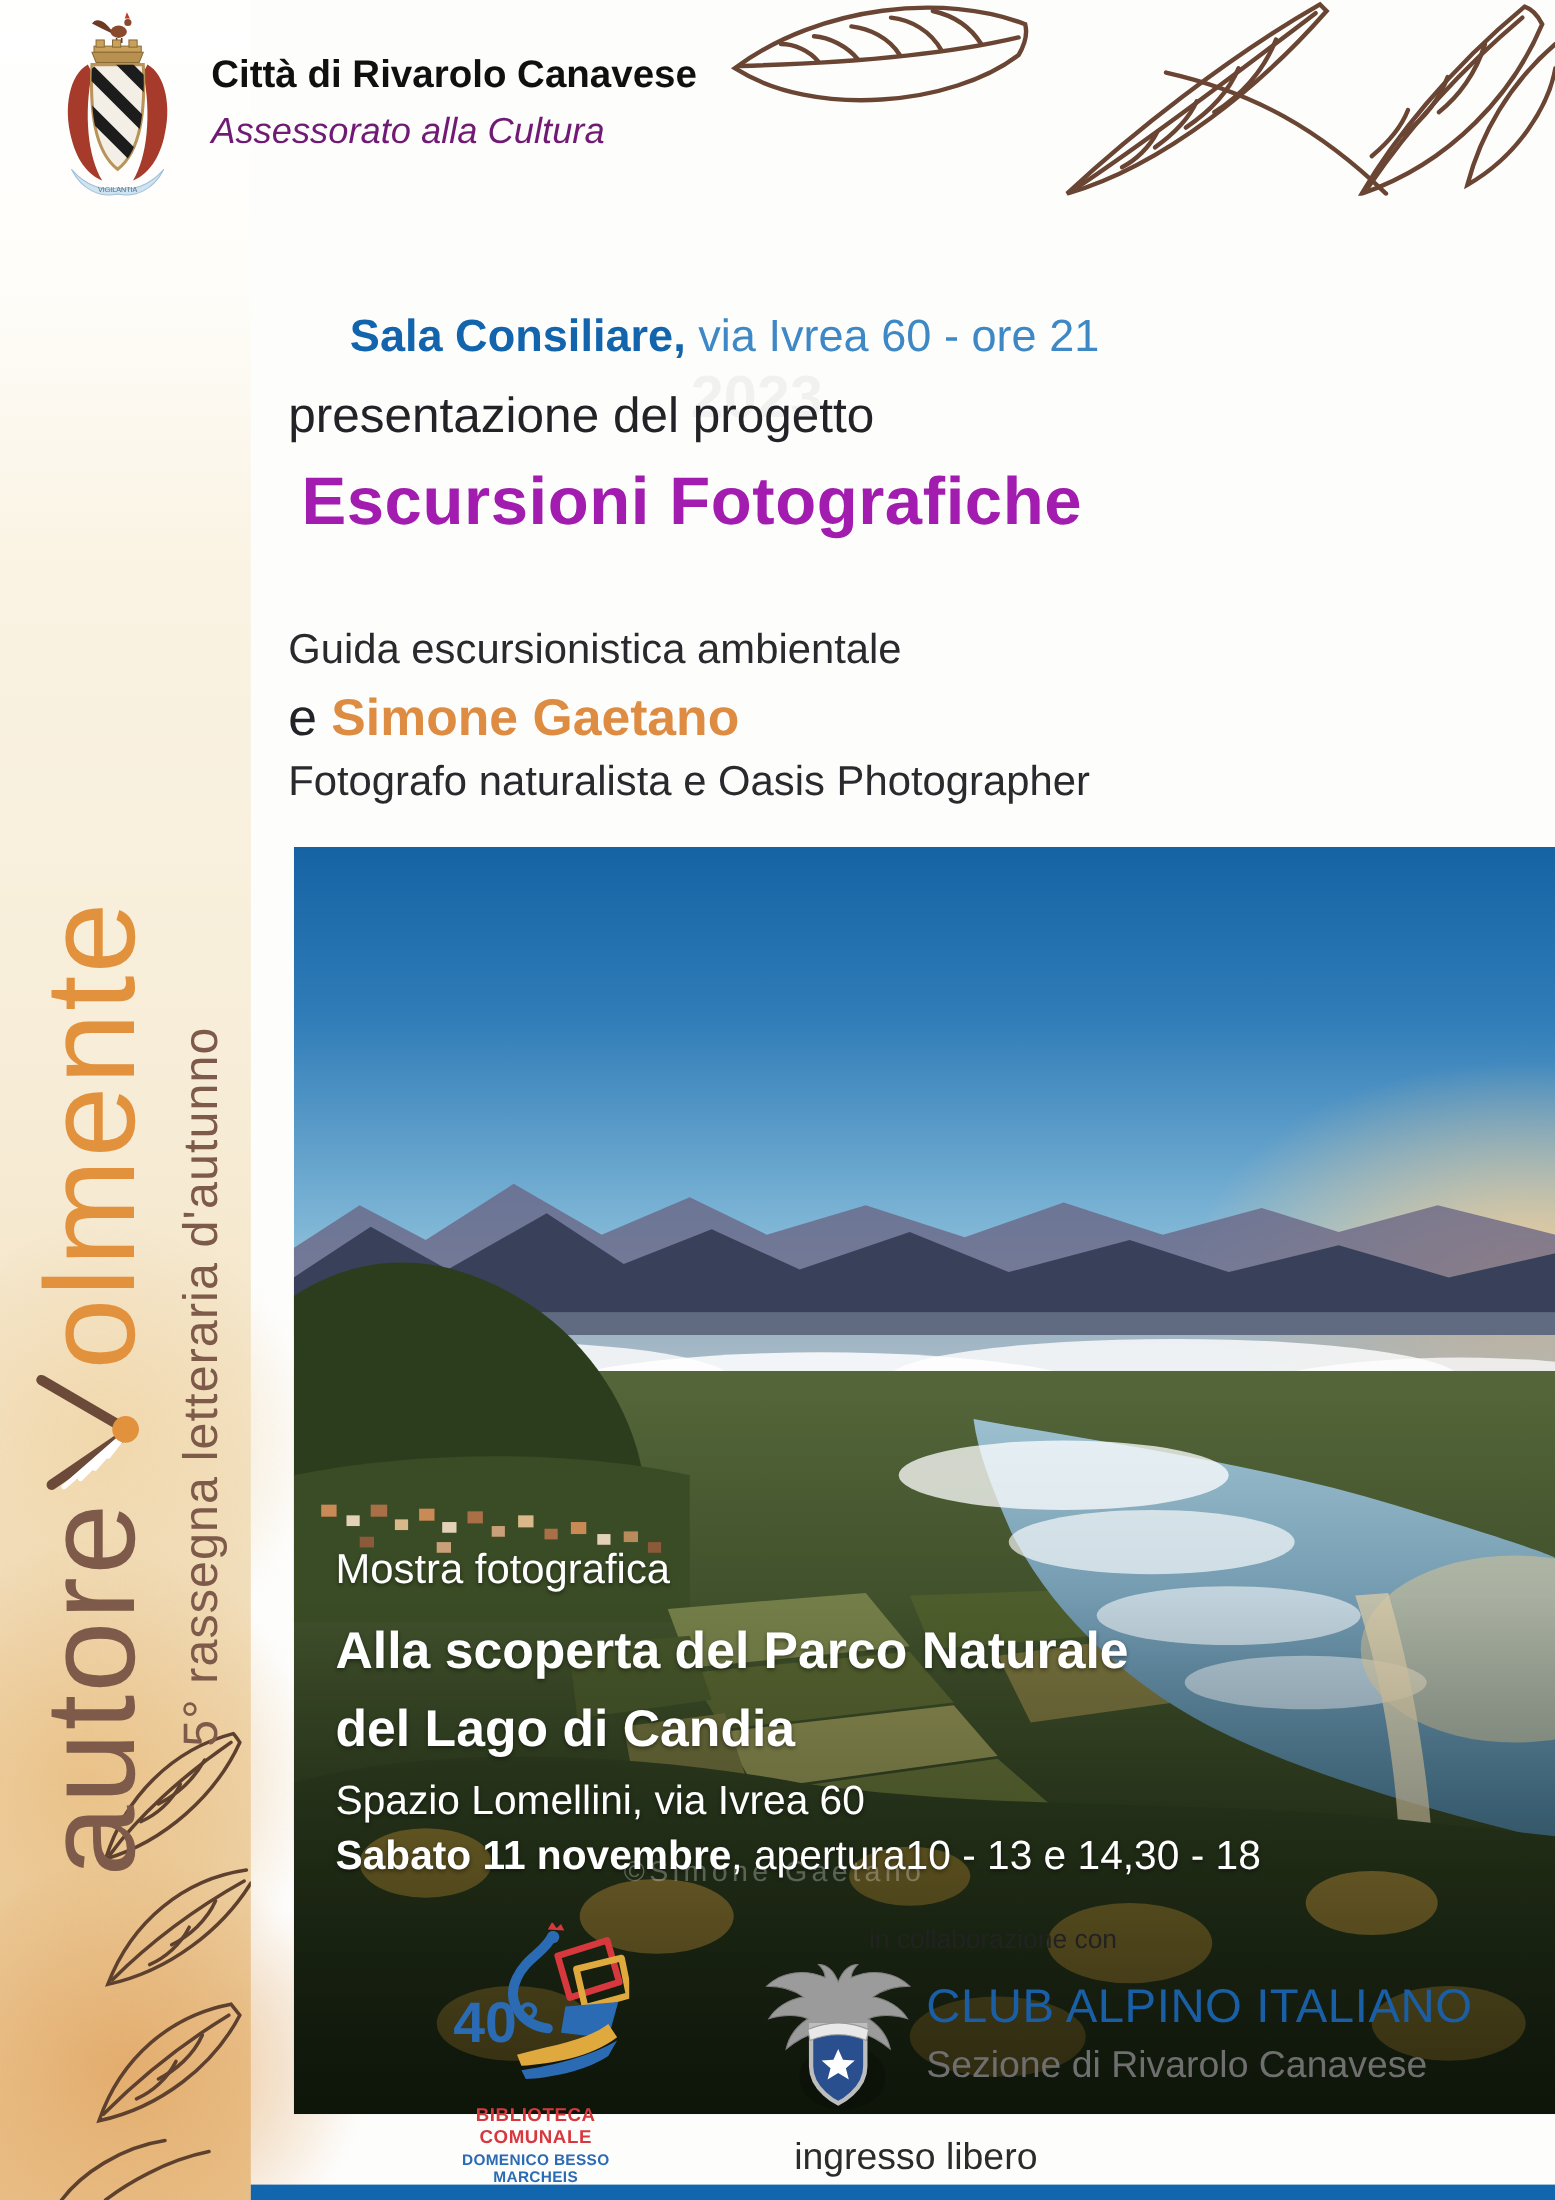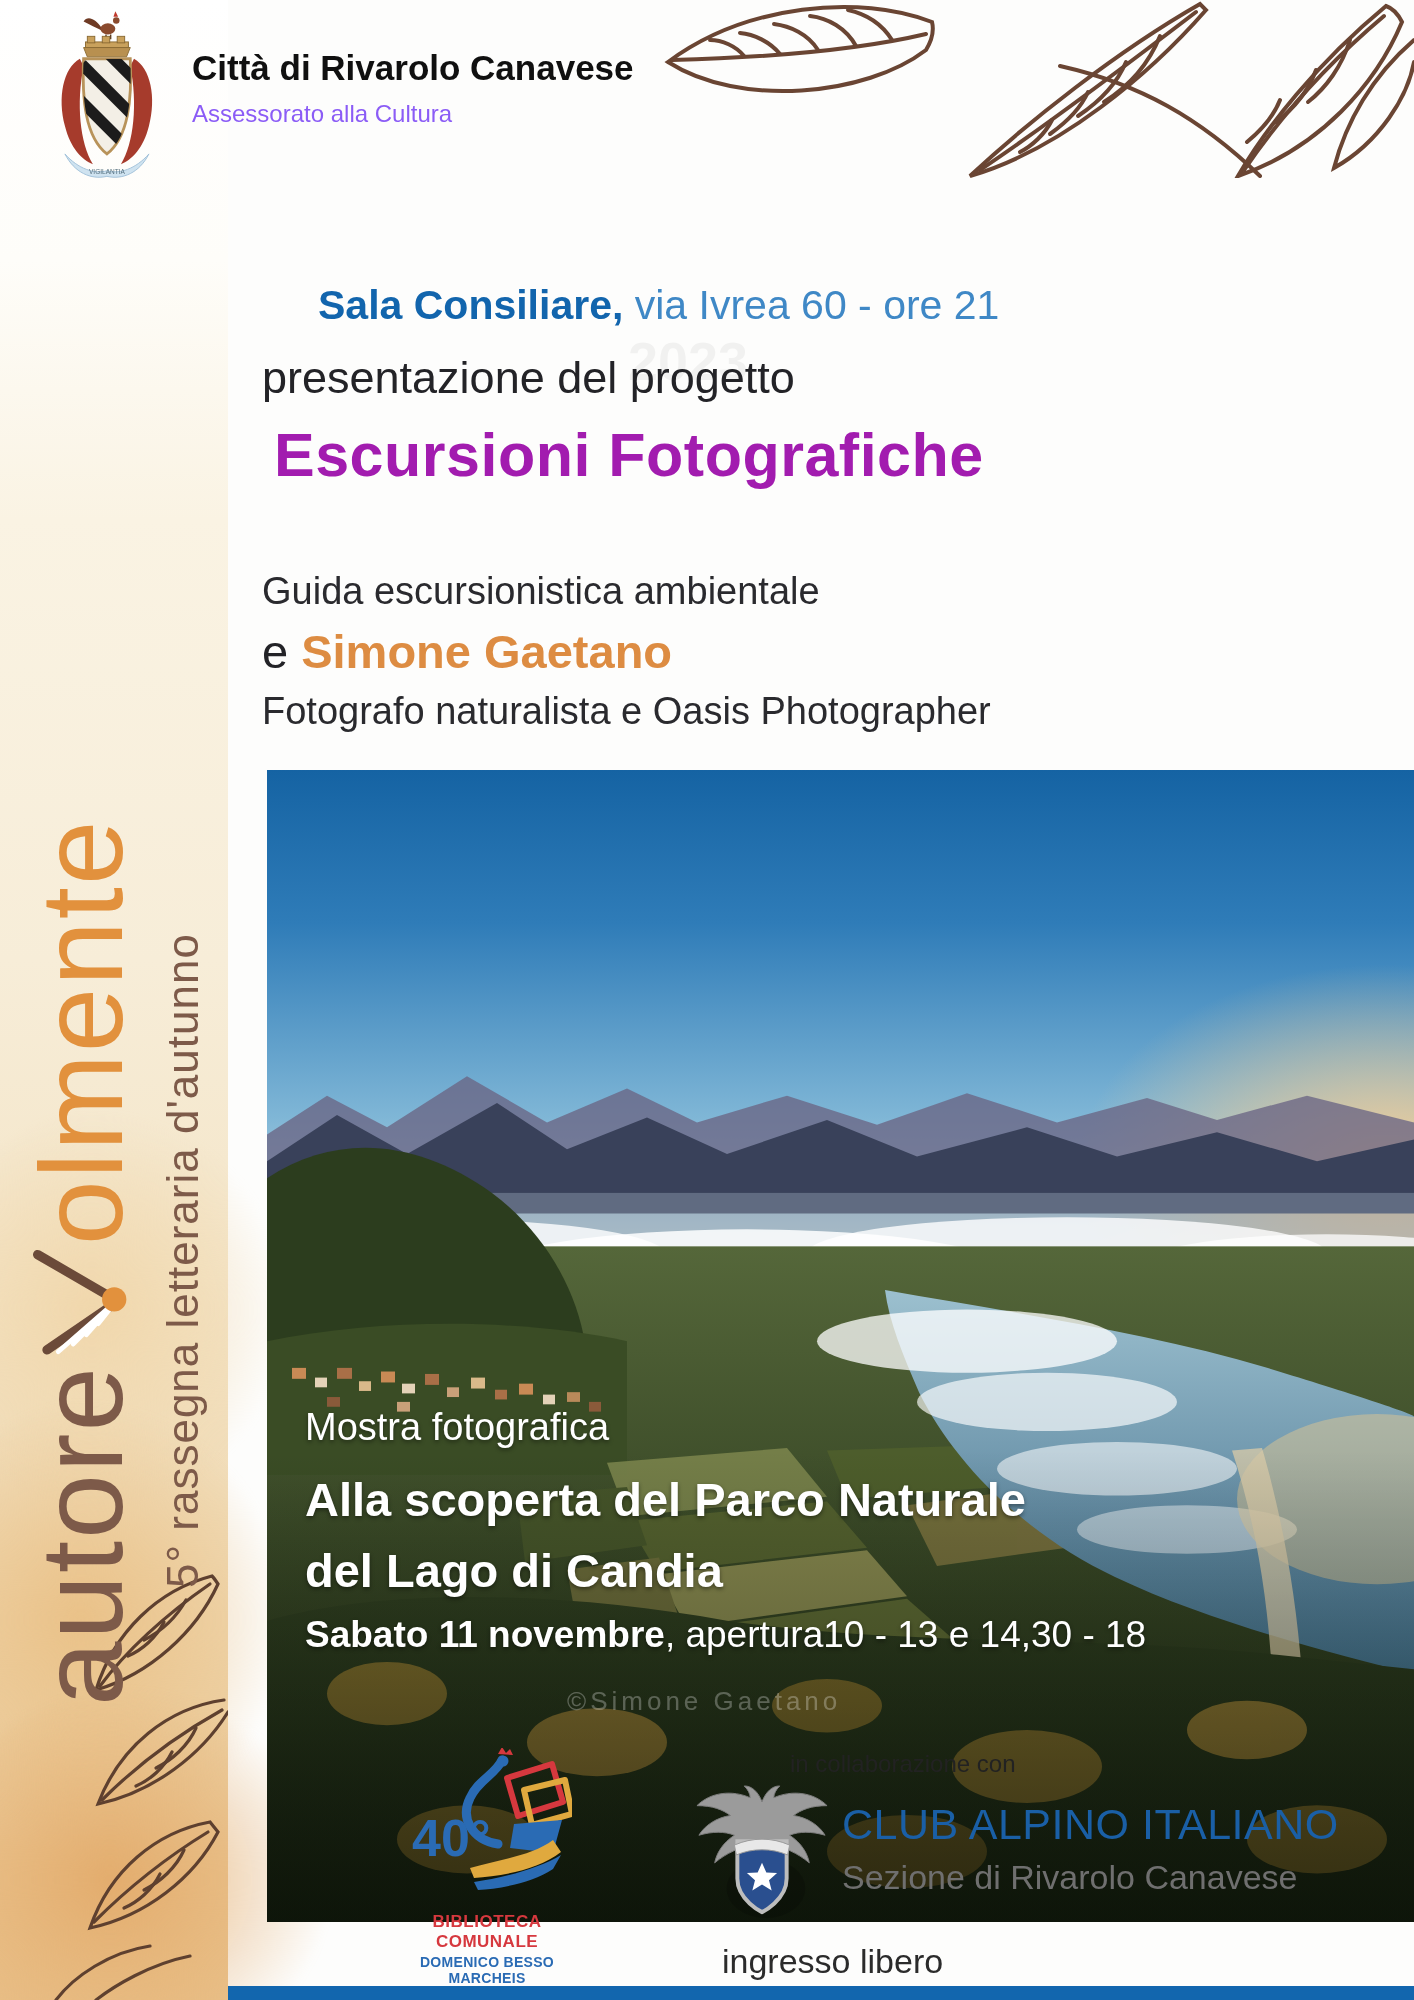--- a/index.html
+++ b/index.html
@@ -34,21 +34,21 @@
   .vlogo .p2{color:#e2913d;}
   .vsub{
     position:absolute;left:156px;top:1588px;width:1065px;height:54px;
     transform:rotate(-90deg);transform-origin:0 0;
     font-size:44px;color:#7d5a49;letter-spacing:1px;line-height:54px;
   }
   .leaves-bl{position:absolute;left:0;top:1560px;}
 
   
   .city{left:192px;top:48px;font-size:35px;font-weight:700;color:#101010;}
-  .dept{left:192px;top:100px;font-size:24px;color:#8b5cf6;}
+  .dept{left:192px;top:100px;font-size:33px;color:#701a75;font-style:italic;}
   .coat{position:absolute;left:50px;top:8px;}
   .leaves-tr{position:absolute;left:560px;top:0;}
 
   
   .banner{
     position:absolute;left:384px;top:168px;width:1030px;height:84px;
     background:#1266ae;border-radius:42px 0 0 42px;
     display:flex;align-items:center;padding-left:78px;box-sizing:border-box;
   }
   .banner .lbl{font-size:52px;font-weight:700;color:#ffffff;letter-spacing:.5px;}
@@ -309,20 +309,21 @@
         <ellipse cx="640" cy="890" rx="80" ry="30" fill="#8f7028"></ellipse>
         <ellipse cx="1050" cy="880" rx="70" ry="28" fill="#a8842f"></ellipse>
       </g>
       <rect x="0" y="560" width="1147" height="388" fill="url(#cap)"></rect>
     </svg>
 
     <div class="caption">
       <p class="cap-kicker">Mostra fotografica</p>
       <p class="cap-bold">Alla scoperta del Parco Naturale</p>
       <p class="cap-bold">del Lago di Candia</p>
+      <p class="cap-loc">Spazio Lomellini, via Ivrea 60</p>
       <p class="cap-date"><b>Sabato 11 novembre</b><span>, apertura10 - 13 e 14,30 - 18</span></p>
     </div>
     <div class="credit">©Simone Gaetano</div>
   </div>
 
   <div class="lib-block">
     <svg width="170" height="160" viewBox="0 0 170 160">
       <path d="M96,96 C70,92 58,70 68,50 C76,32 94,26 100,12" stroke="#2a6bb4" stroke-width="9" fill="none" stroke-linecap="round"></path>
       <circle cx="101" cy="13" r="5.5" fill="#2a6bb4"></circle>
       <path d="M96,6 L100,-1 L104,5 L108,1 L111,7 Z" fill="#d6383e"></path>

